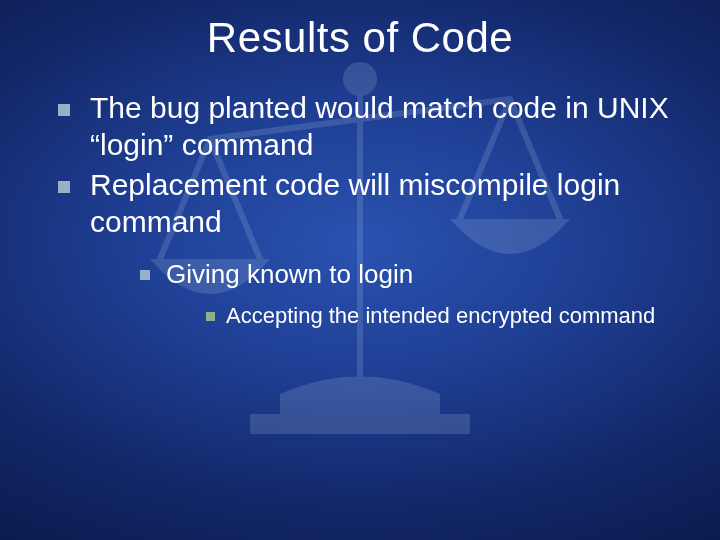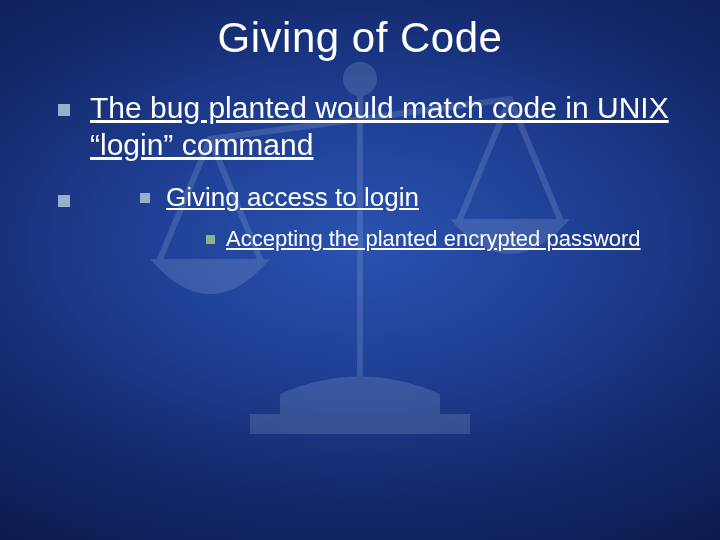--- a/index.html
+++ b/index.html
@@ -48,21 +48,20 @@
     margin-top: 28px;
     padding-left: 48px;
     padding-right: 30px;
   }
   .lvl1 > li {
     position: relative;
     padding-left: 42px;
     font-size: 30px;
     line-height: 1.22;
     margin-bottom: 4px;
-    text-decoration: underline;
   }
   .lvl1 > li::before {
     content: "";
     position: absolute;
     left: 10px;
     top: 14px;
     width: 12px;
     height: 12px;
     background: #96b0ca;
   }
@@ -125,35 +124,36 @@
       <path d="M50 210 Q110 280 170 210" fill="#b8cfe8" stroke="none"></path>
       <line x1="410" y1="50" x2="360" y2="170"></line>
       <line x1="410" y1="50" x2="460" y2="170"></line>
       <path d="M350 170 Q410 240 470 170" fill="#b8cfe8" stroke="none"></path>
       <path d="M180 345 Q260 310 340 345 L340 365 L180 365 Z" fill="#b8cfe8" stroke="none"></path>
       <rect x="150" y="365" width="220" height="20" fill="#b8cfe8" stroke="none"></rect>
     </g>
   </svg>
 
   <div class="content">
-    <div class="title">Giving of Code</div>
+    <div class="title">Results of Code</div>
 
     <ul class="lvl1">
       <li>
         <span>The bug planted would match code in UNIX “login” command</span>
       </li>
       <li>
+        <span>Replacement code will miscompile login command</span>
 
         <ul class="lvl2">
           <li>
-            <span>Giving access to login</span>
+            <span>Giving known to login</span>
 
             <ul class="lvl3">
               <li class="bulleted">
-                <span>Accepting the planted encrypted password</span>
+                <span>Accepting the intended encrypted command</span>
               </li>
             </ul>
           </li>
         </ul>
       </li>
     </ul>
   </div>
 </div>
 
 </body></html>

